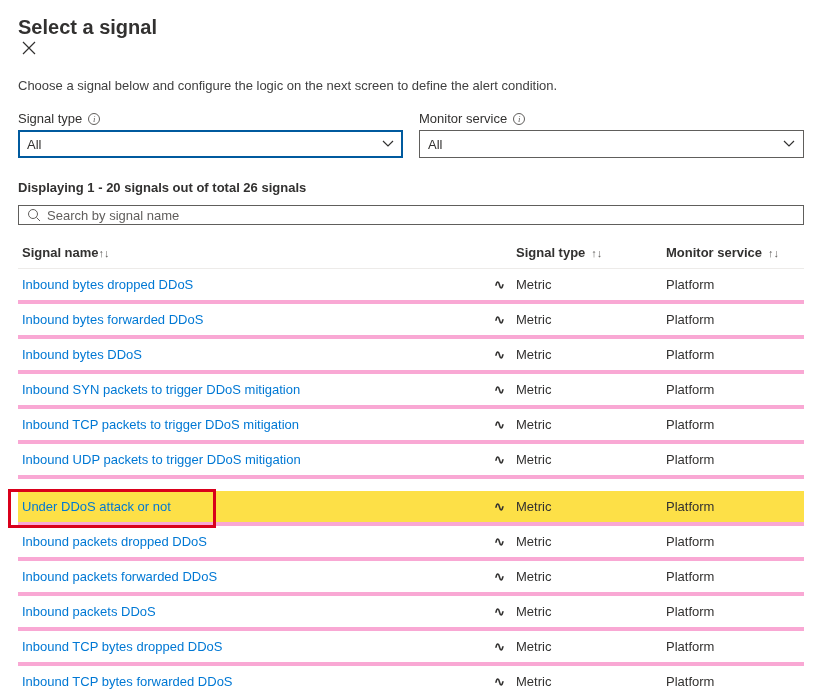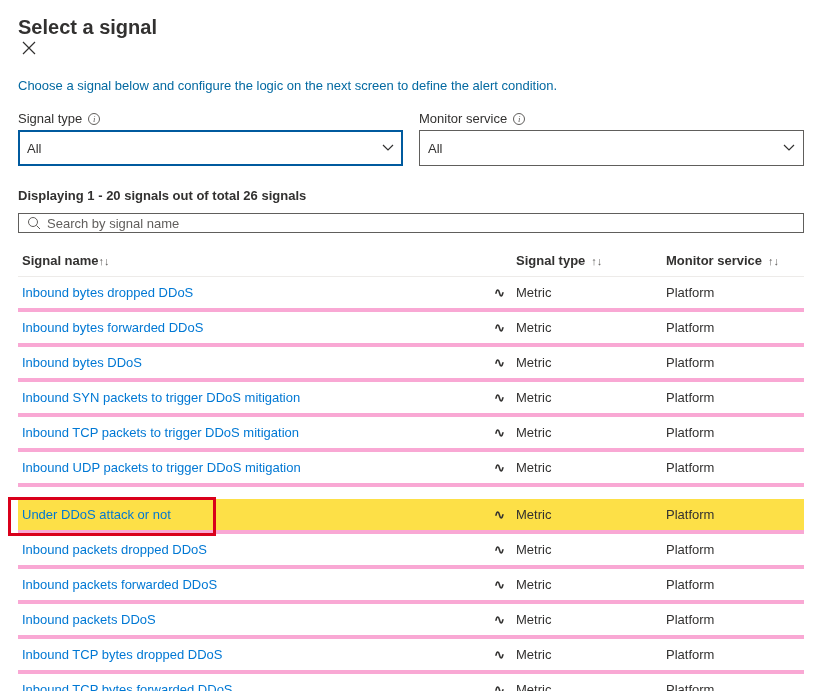--- a/index.html
+++ b/index.html
@@ -29,21 +29,21 @@
     }
     .close-btn {
       cursor: pointer;
       font-size: 16px;
       line-height: 1;
       padding: 2px 4px;
       color: #323130;
     }
     .subtitle {
       margin-bottom: 18px;
-      color: #0369a1;
+      color: #404040;
     }
     .filters {
       display: flex;
       gap: 16px;
       margin-bottom: 22px;
     }
     .filter-col {
       flex: 1;
     }
     .filter-label {
@@ -63,21 +63,21 @@
       font-size: 9px;
       line-height: 10px;
       justify-content: center;
       align-items: center;
       color: #605e5c;
       font-style: italic;
       font-family: Georgia, serif;
     }
     .dropdown {
       border: 1px solid #605e5c;
-      height: 36px;
+      height: 28px;
       display: flex;
       align-items: center;
       justify-content: space-between;
       padding: 0 8px;
       cursor: pointer;
       background: #fff;
     }
     .dropdown.active {
       border: 2px solid #005a9e;
       padding: 0 7px;

